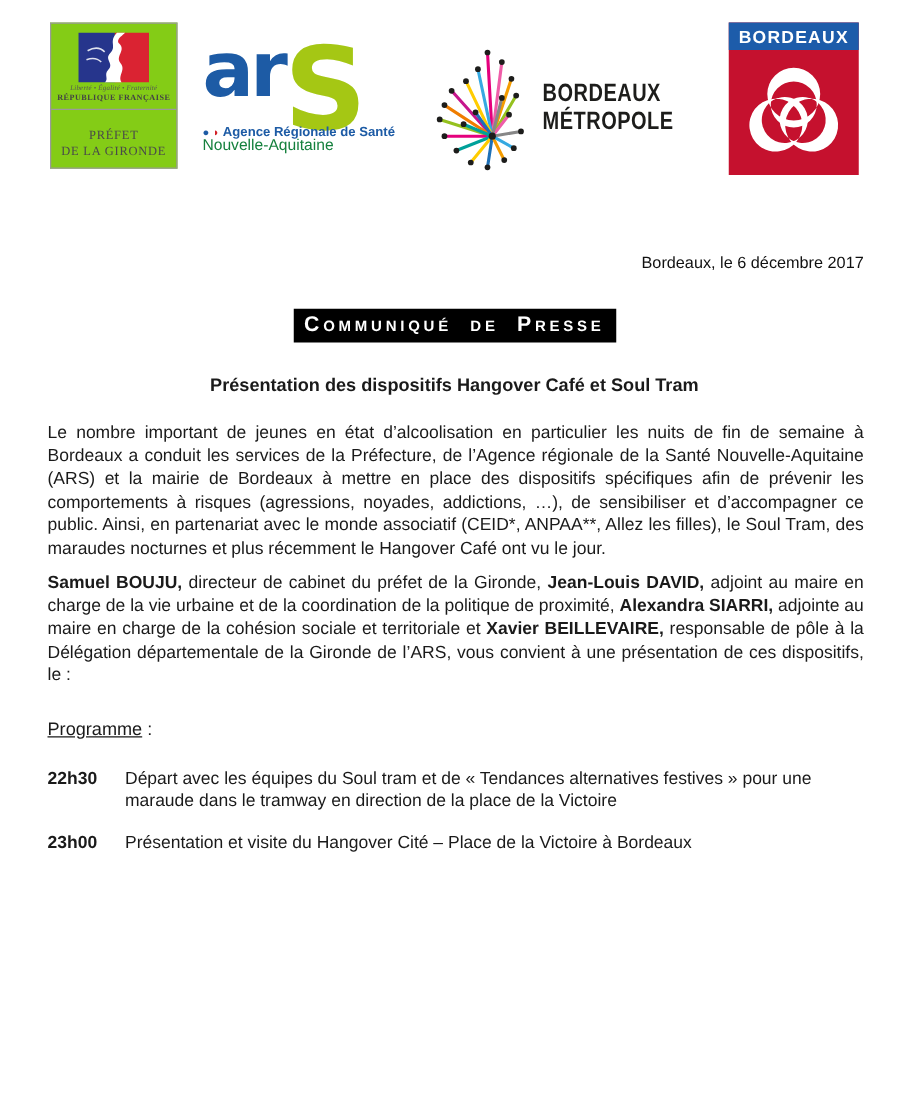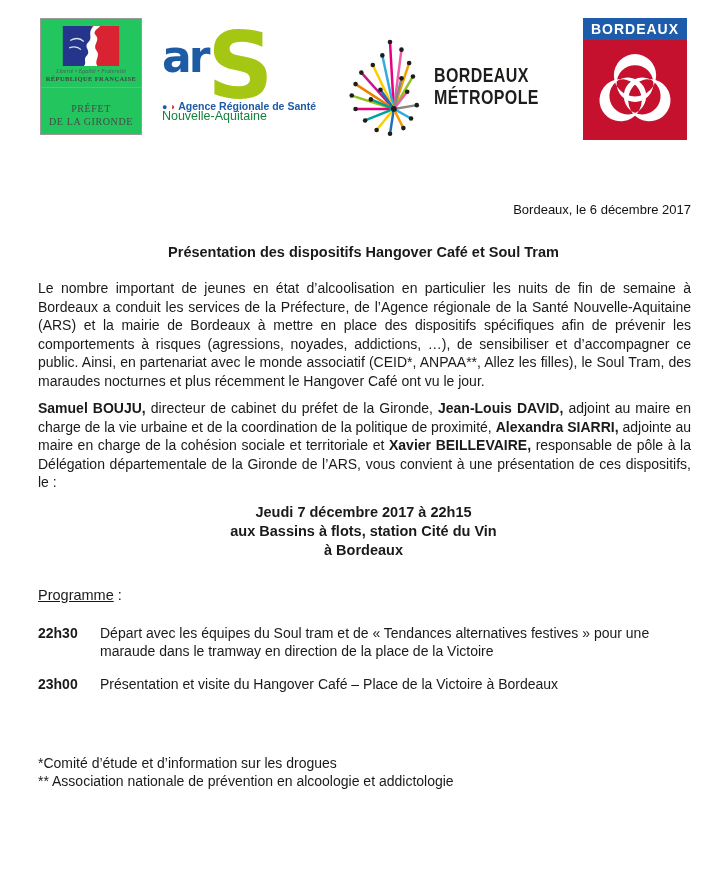--- a/index.html
+++ b/index.html
@@ -3,31 +3,31 @@
 <meta charset="utf-8">
 <style>
   html,body{margin:0;padding:0;background:#fff;}
   .page{
     position:relative;width:727px;height:886px;background:#fff;overflow:hidden;
     font-family:"Liberation Sans",sans-serif;color:#1a1a1a;
   }
   
   .logo-row{display:flex;justify-content:space-between;align-items:flex-start;padding:18px 40px 0 40px;height:132px;}
   
-  .prefet{width:100px;height:115px;border:1px solid #9a9a9a;background:#22c55e;text-align:center;
+  .prefet{width:100px;height:115px;border:1px solid #9a9a9a;background:#84cc16;text-align:center;
           font-family:"Liberation Serif",serif;color:#3a3a3a;}
   .prefet-flag{margin:7px auto 2px auto;display:block;}
   .prefet-motto{font-size:5.5px;font-style:italic;color:#555;letter-spacing:.2px;}
   .prefet-rep{font-size:6.5px;font-weight:bold;letter-spacing:.4px;color:#444;margin-top:1px;}
   .prefet-div{border-top:1px solid #9a9a9a;margin-top:5px;}
   .prefet-name{margin-top:14px;font-size:10px;letter-spacing:.6px;color:#4a4a4a;line-height:13px;}
   
   .ars{position:relative;width:168px;height:120px;margin-top:10px;}
   .ars-word{position:absolute;left:2px;top:0;white-space:nowrap;}
-  .ars-ar{font-family:"DejaVu Sans",sans-serif;font-weight:bold;font-size:44px;line-height:58px;color:#1d5ba5;letter-spacing:-3px;}
+  .ars-ar{font-family:"DejaVu Sans",sans-serif;font-weight:bold;font-size:61px;line-height:58px;color:#1d5ba5;letter-spacing:-3px;}
   .ars-s{font-family:"DejaVu Sans",sans-serif;font-weight:bold;font-size:92px;line-height:58px;color:#a5c714;vertical-align:-26px;}
   .ars-tagline{position:absolute;left:2px;top:72px;font-size:10.5px;font-weight:bold;color:#1d5ba5;white-space:nowrap;z-index:2;}
   .ars-dot{color:#1d5ba5;font-size:9px;}
   .ars-crescent{color:#d22027;font-size:9px;}
   .ars-region{position:absolute;left:2px;top:81px;font-size:12.5px;color:#15803d;white-space:nowrap;z-index:2;}
   
   .bm{display:flex;align-items:center;margin-top:14px;}
   .bm-text{font-weight:bold;font-size:20px;line-height:22px;color:#1d1d1b;transform:scaleX(.8);transform-origin:left center;letter-spacing:.5px;white-space:nowrap;}
   
   .bx{width:104px;height:122px;background:#c5112e;display:flex;flex-direction:column;}
@@ -148,42 +148,34 @@
             <path d="M50 11 A23 23 0 1 0 50 57 A23 23 0 1 0 50 11 Z M50 23 A20 20 0 1 1 50 63 A20 20 0 1 1 50 23 Z" transform="rotate(120 50 52)"></path>
             <path d="M50 11 A23 23 0 1 0 50 57 A23 23 0 1 0 50 11 Z M50 23 A20 20 0 1 1 50 63 A20 20 0 1 1 50 23 Z" transform="rotate(240 50 52)"></path>
           </g>
         </svg>
       </div>
     </div>
   </div>
 
   <div class="dateline">Bordeaux, le 6 décembre 2017</div>
 
+  <div class="banner">Communiqué de Presse</div>
 
   <div class="doc-title">Présentation des dispositifs Hangover Café et Soul Tram</div>
 
   <div class="body-text">Le nombre important de jeunes en état d’alcoolisation en particulier les nuits de fin de semaine à Bordeaux a conduit les services de la Préfecture, de l’Agence régionale de la Santé Nouvelle-Aquitaine (ARS) et la mairie de Bordeaux à mettre en place des dispositifs spécifiques afin de prévenir les comportements à risques (agressions, noyades, addictions, …), de sensibiliser et d’accompagner ce public. Ainsi, en partenariat avec le monde associatif (CEID*, ANPAA**, Allez les filles), le Soul Tram, des maraudes nocturnes et plus récemment le Hangover Café ont vu le jour.</div>
 
   <div class="body-text p2"><span class="bold">Samuel BOUJU,</span><span> directeur de cabinet du préfet de la Gironde, </span><span class="bold">Jean-Louis DAVID,</span><span> adjoint au maire en charge de la vie urbaine et de la coordination de la politique de proximité, </span><span class="bold">Alexandra SIARRI,</span><span> adjointe au maire en charge de la cohésion sociale et territoriale et </span><span class="bold">Xavier BEILLEVAIRE,</span><span> responsable de pôle à la Délégation départementale de la Gironde de l’ARS, vous convient à une présentation de ces dispositifs, le :</span></div>
 
-  <div class="invitation">
-    <div>Jeudi 7 décembre 2017 à 22h15</div>
-    <div>aux Bassins à flots, station Cité du Vin</div>
-    <div>à Bordeaux</div>
-  </div>
 
   <div class="prog-head"><span class="u">Programme</span><span> :</span></div>
 
   <div class="prog-item">
     <div class="prog-time">22h30</div>
     <div class="prog-desc">Départ avec les équipes du Soul tram et de « Tendances alternatives festives » pour une maraude dans le tramway en direction de la place de la Victoire</div>
   </div>
   <div class="prog-item">
     <div class="prog-time">23h00</div>
-    <div class="prog-desc">Présentation et visite du Hangover Café – Place de la Victoire à Bordeaux</div>
+    <div class="prog-desc">Présentation et visite du Hangover Cité – Place de la Victoire à Bordeaux</div>
   </div>
 
-  <div class="footnotes">
-    <div>*Comité d’étude et d’information sur les drogues</div>
-    <div>** Association nationale de prévention en alcoologie et addictologie</div>
-  </div>
 
 </div>
 
 </body></html>

